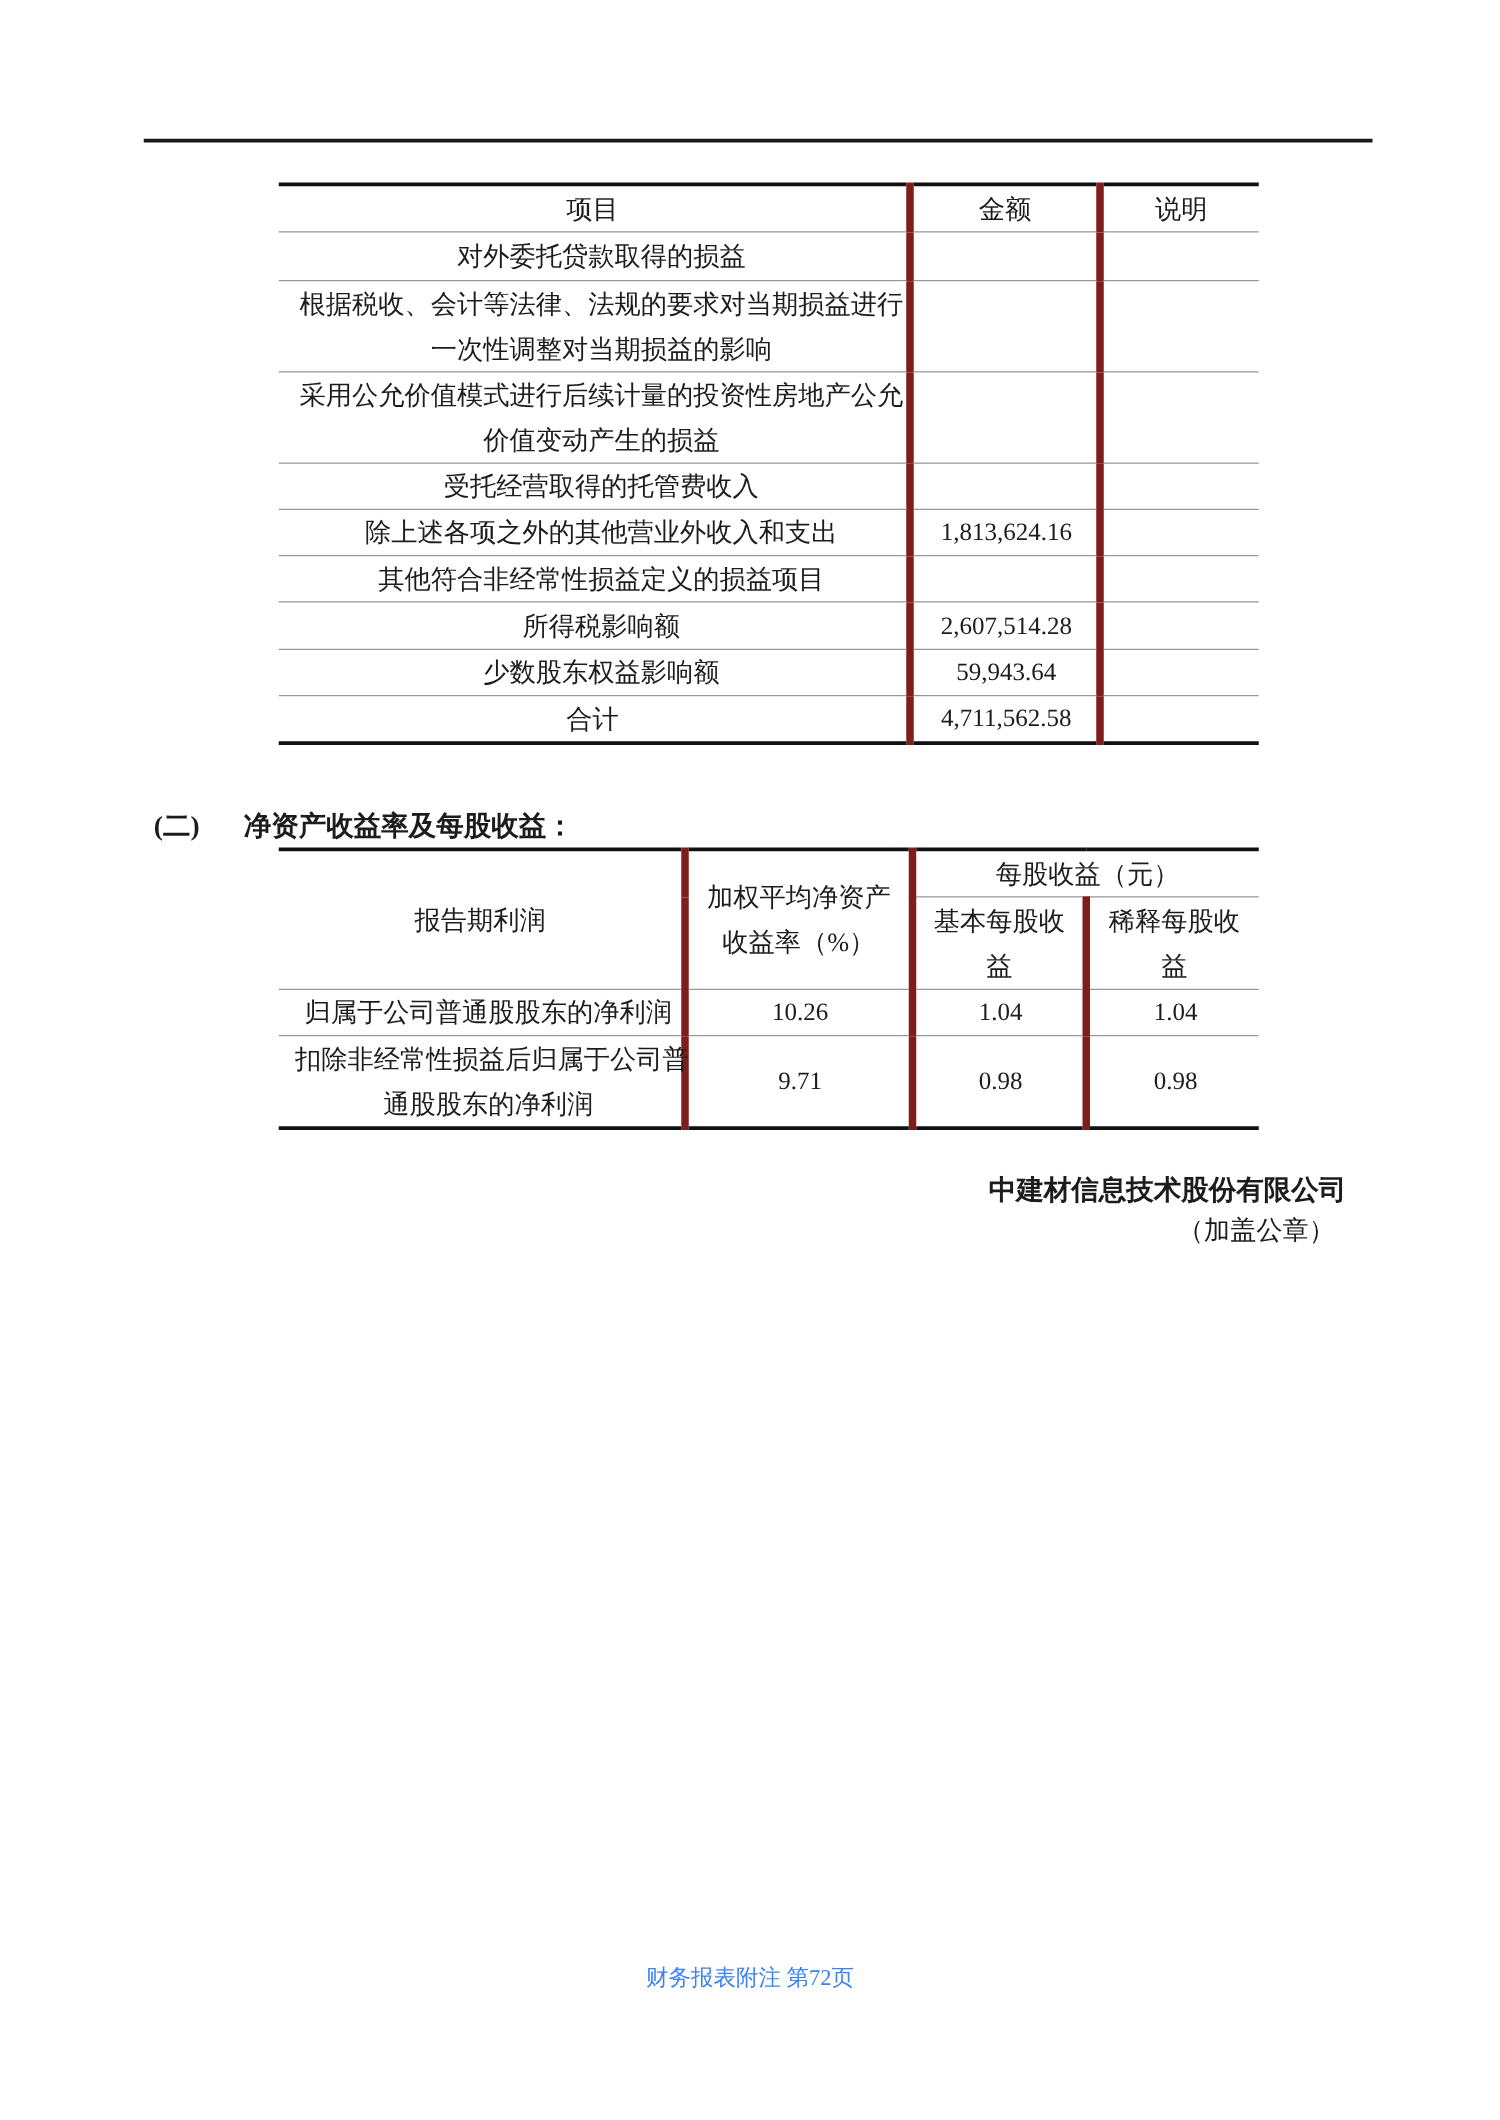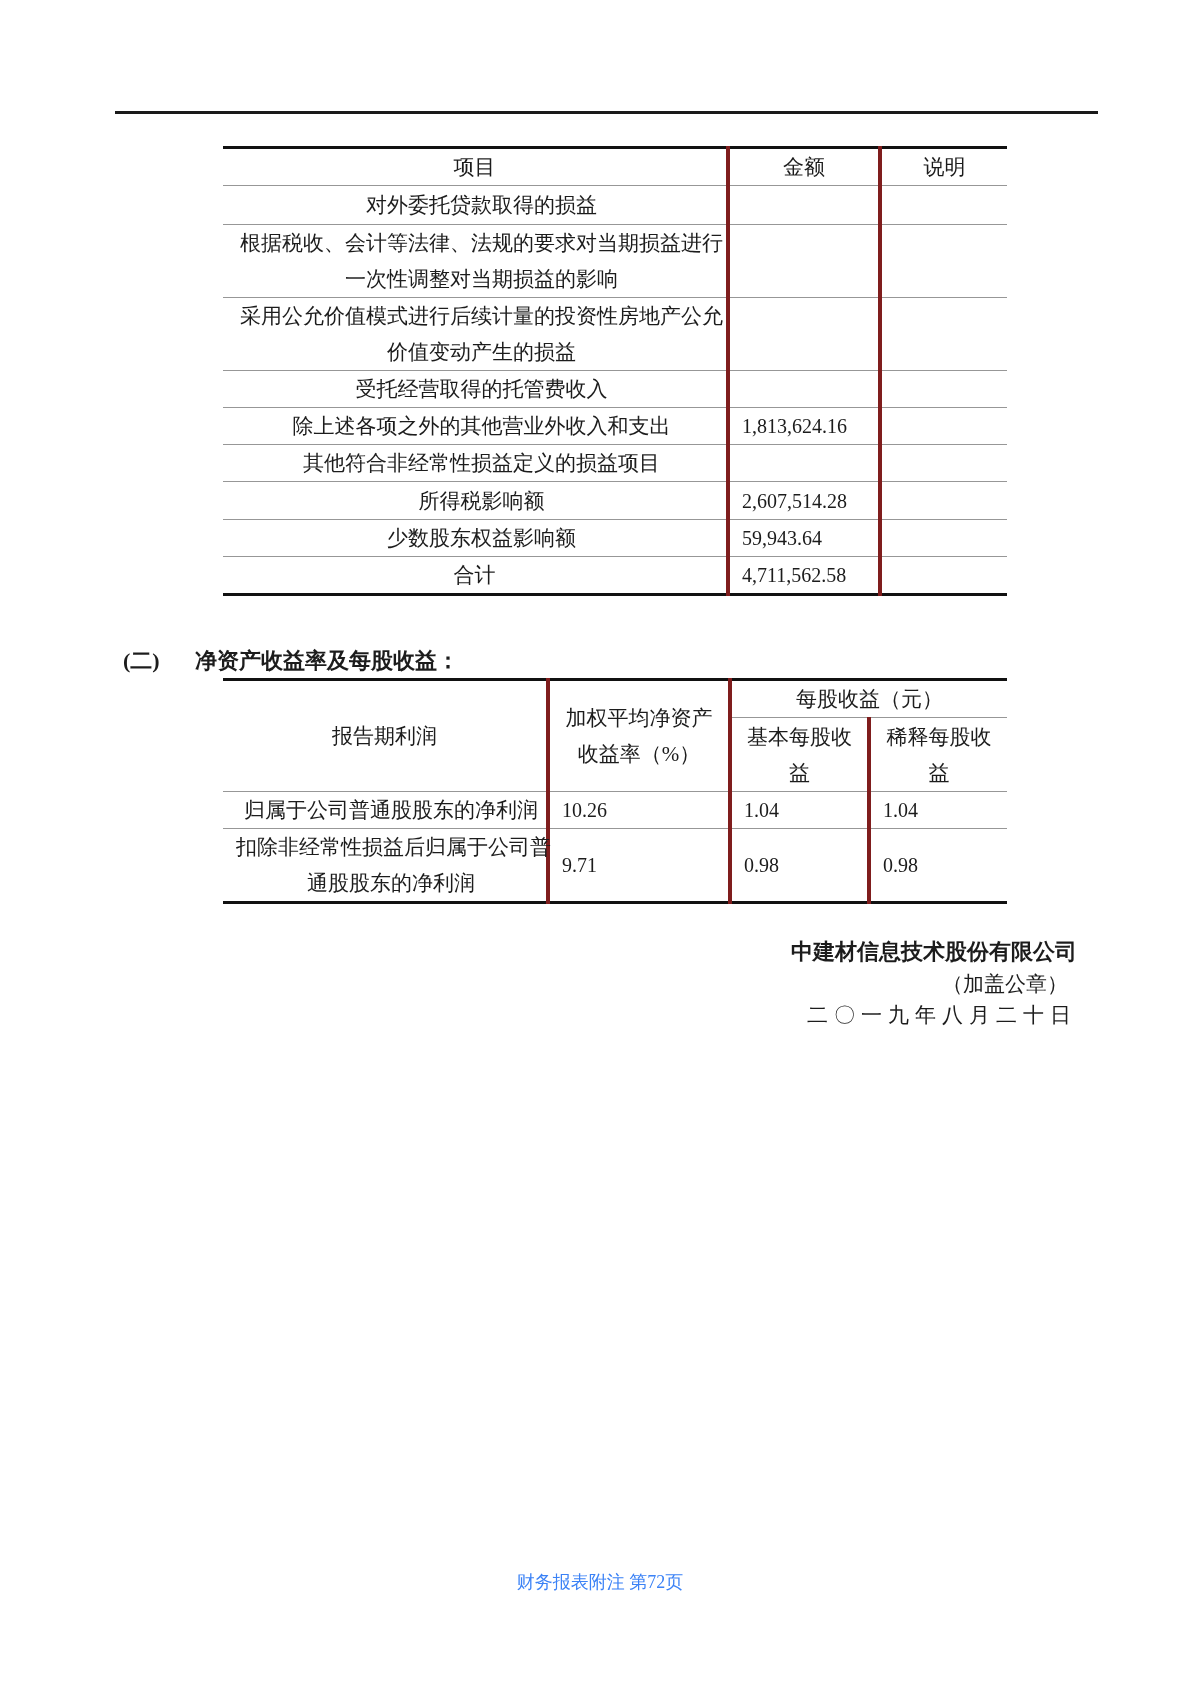--- a/index.html
+++ b/index.html
@@ -21,27 +21,27 @@
     font-size:21px; color:#1c1c1c;
   }
   td, th {
     white-space:pre; line-height:36px; vertical-align:middle;
     font-weight:normal; overflow:visible;
   }
   
   .tbl { border-top:3px solid #111; border-bottom:3px solid #111; }
   .tbl tr { border-bottom:1px solid #979797; }
   .tbl tr.last { border-bottom:none; }
-  .tbl td.vline, .tbl th.vline { border-right:4px solid #7f1d1d; }
+  .tbl td.vline, .tbl th.vline { border-right:6px solid #7f1d1d; }
   .t1 { left:223px; top:146px; width:784px; }
   .t2 { left:223px; top:678px; width:784px; }
   .hc { text-align:center; }
   .item { text-align:center; padding-left:14px; }
   .t2 .item { padding-left:13px; }
-  .num { text-align:left; padding-right:10px; font-size:20px;padding-left:12px; }
+  .num { text-align:center; padding-right:10px; font-size:20px;padding-left:12px; }
   .total-label { text-align:center; padding-left:0; }
   tr.h37{height:37px} tr.h38{height:38px} tr.h39{height:39px}
   tr.h36{height:36px} tr.h73{height:73px} tr.h74{height:74px}
   .section-heading {
     position:absolute; top:647px; left:0; width:1200px;
     font-size:22px; font-weight:bold; line-height:28px;
   }
   .section-heading .idx { position:absolute; left:123px; }
   .section-heading .ttl { position:absolute; left:195px; }
   .signature {
@@ -160,16 +160,15 @@
     <td class="num vline">9.71</td>
     <td class="num vline">0.98</td>
     <td class="num">0.98</td>
   </tr>
 </tbody>
   </table>
 
 <div class="signature">
   <div class="sig-company">中建材信息技术股份有限公司</div>
   <div class="sig-seal">（加盖公章）</div>
-  <div class="sig-date">二〇一九年八月二十日</div>
 </div>
 
 <div class="page-footer">财务报表附注 第72页</div>
 
 </body></html>

